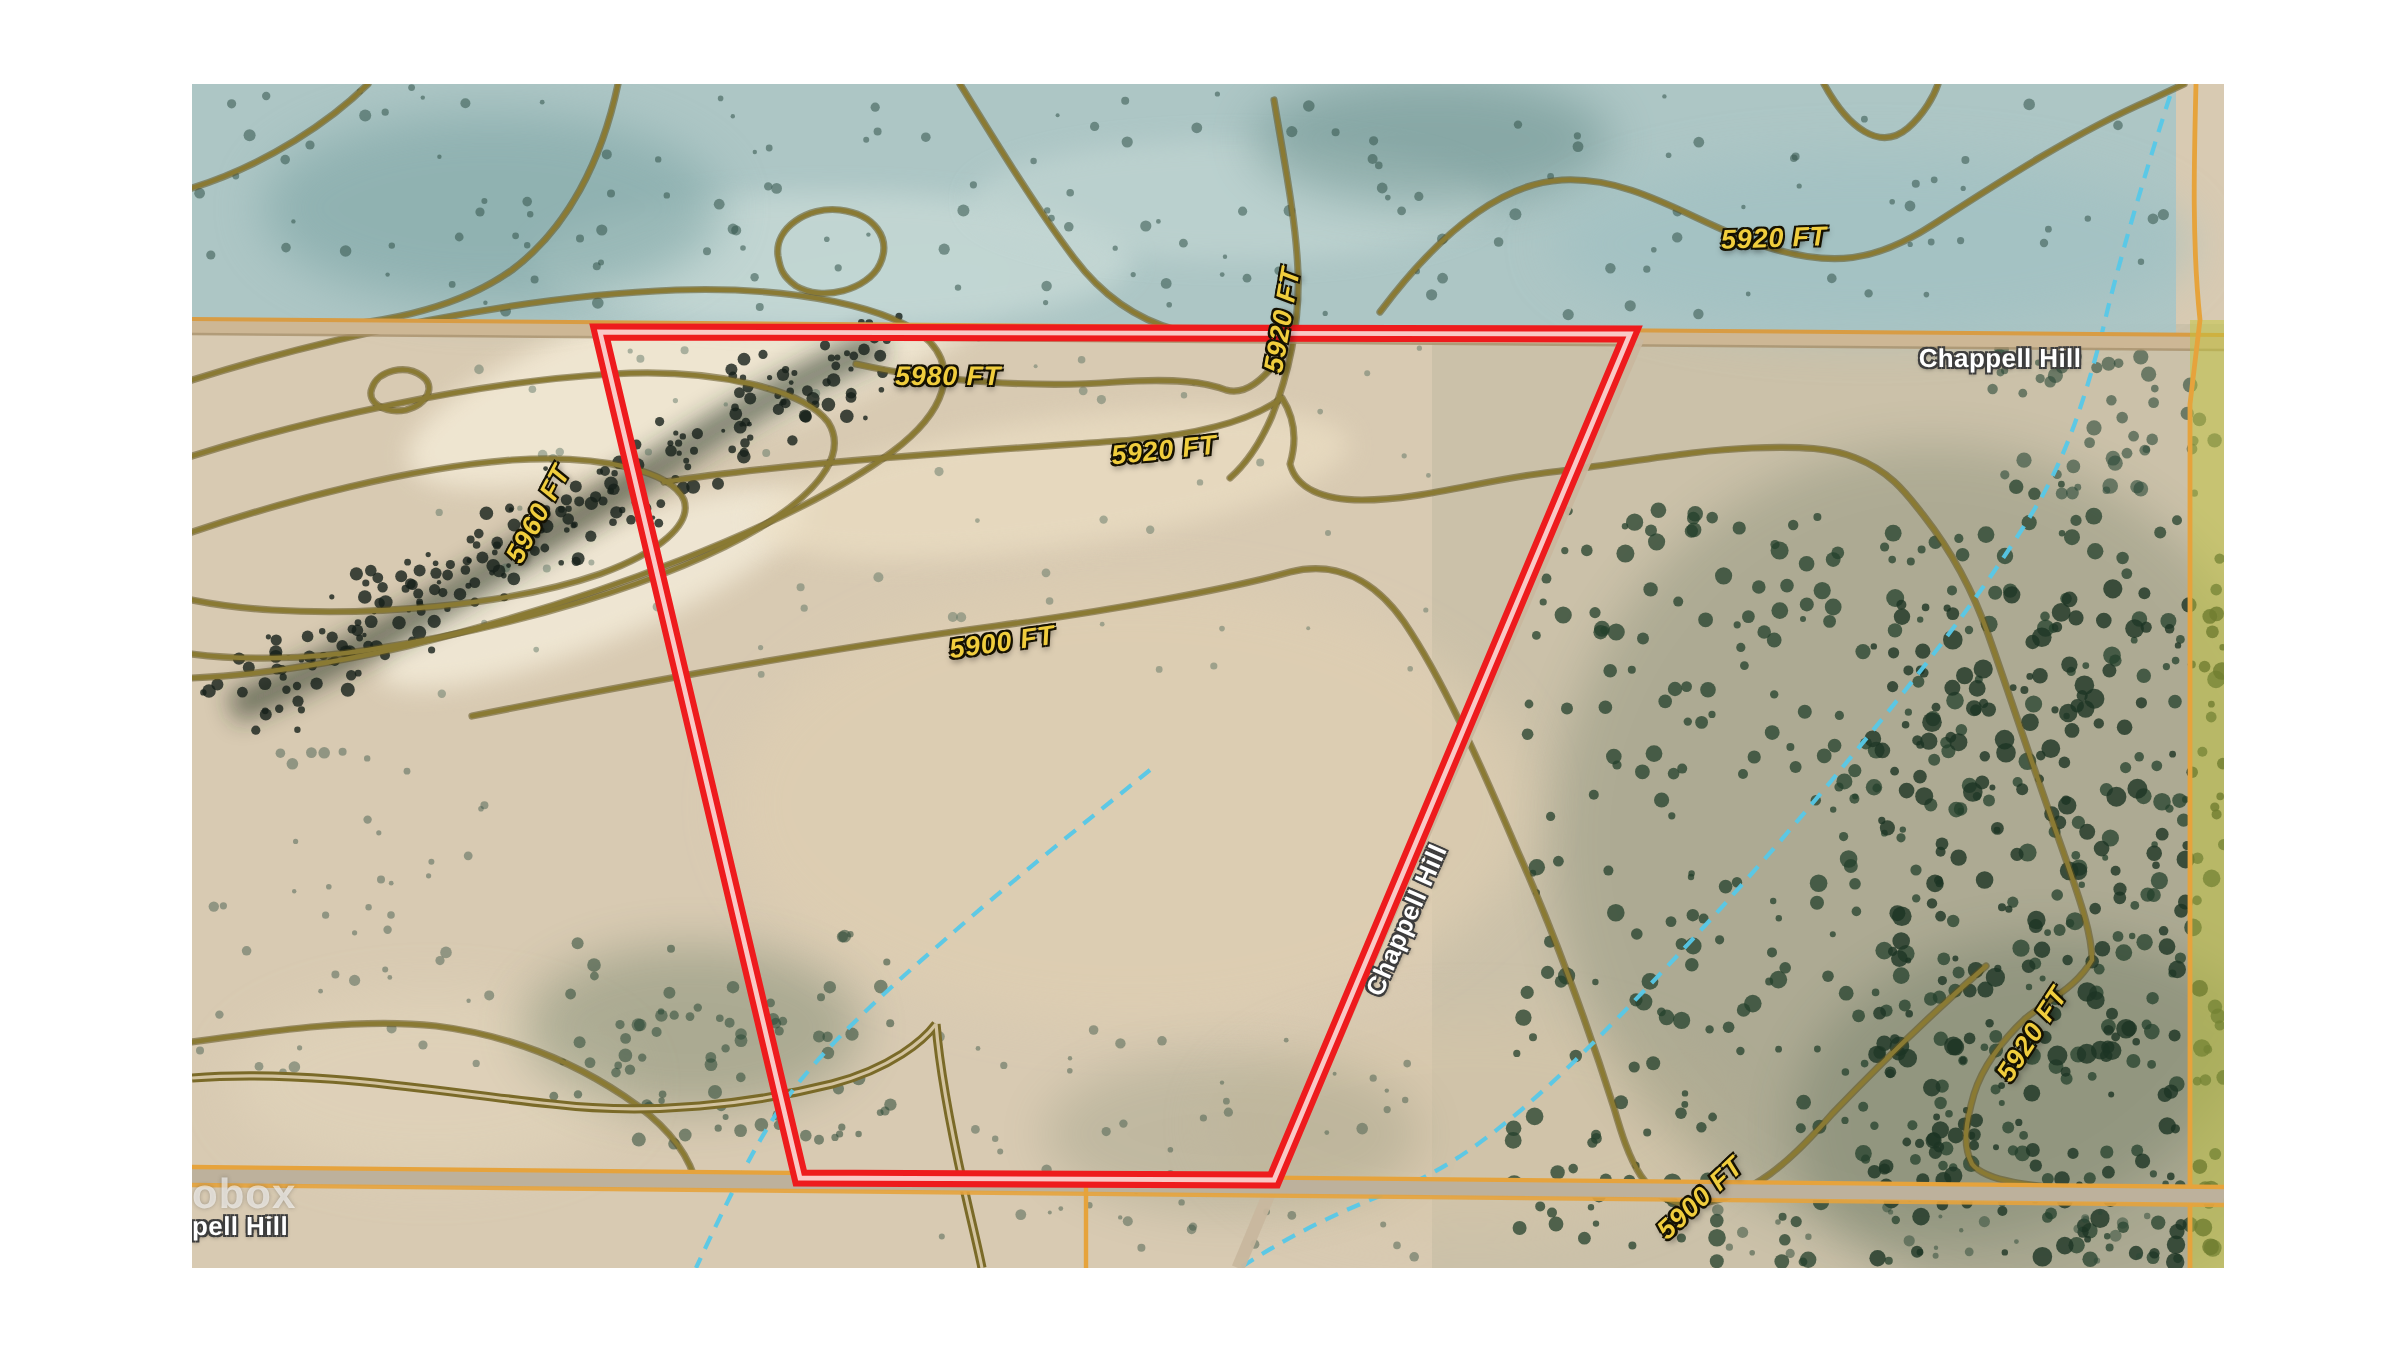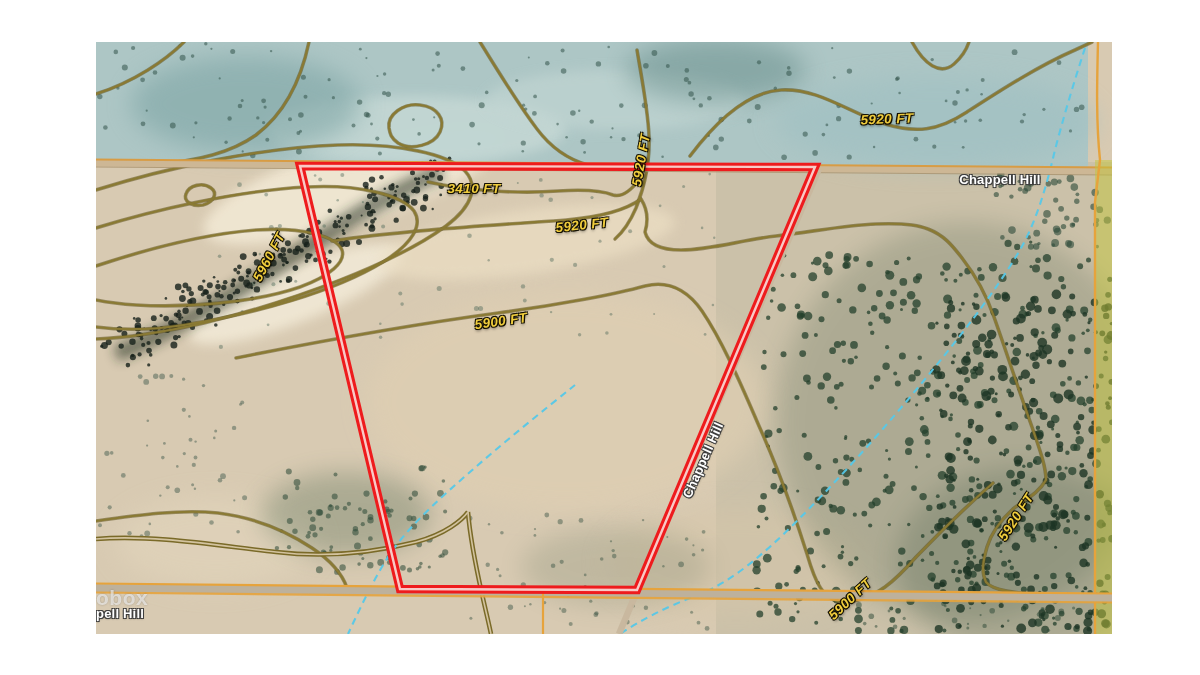--- a/index.html
+++ b/index.html
@@ -1522,21 +1522,21 @@
         <path d="M447,549 L447,592" stroke="#e6a33c" stroke-width="2.2" fill="none"></path>
       </g>
 
       <g>
         <polygon id="parcel-outer" points="204,124 719,125 541,548 304,547" fill="none" stroke="#ee1b1d" stroke-width="8.5" stroke-linejoin="miter"></polygon>
         <polygon id="parcel-inner" points="204,124 719,125 541,548 304,547" fill="none" stroke="#f9c9c6" stroke-width="2.4" stroke-linejoin="miter"></polygon>
       </g>
     </svg>
 
     <div class="clabel" style="left:791px;top:77px;--r:-2deg">5920 FT</div>
-    <div class="clabel" style="left:378px;top:146px;--r:0deg">3410 FT</div>
+    <div class="clabel" style="left:378px;top:146px;--r:0deg">5980 FT</div>
     <div class="clabel" style="left:486px;top:183px;--r:-6deg">5920 FT</div>
     <div class="clabel" style="left:405px;top:279px;--r:-8deg">5900 FT</div>
     <div class="clabel" style="left:173px;top:215px;--r:-62deg">5960 FT</div>
     <div class="clabel" style="left:545px;top:118px;--r:-80deg">5920 FT</div>
     <div class="clabel" style="left:920px;top:475px;--r:-57deg">5920 FT</div>
     <div class="clabel" style="left:754px;top:557px;--r:-43deg">5900 FT</div>
 
     <div class="rlabel" style="left:904px;top:137px">Chappell Hill</div>
     <div class="rlabel" style="left:607px;top:418px;--r:-66deg">Chappell Hill</div>
     <div class="rlabel clip" style="left:0px;top:571px">pell Hill</div>

